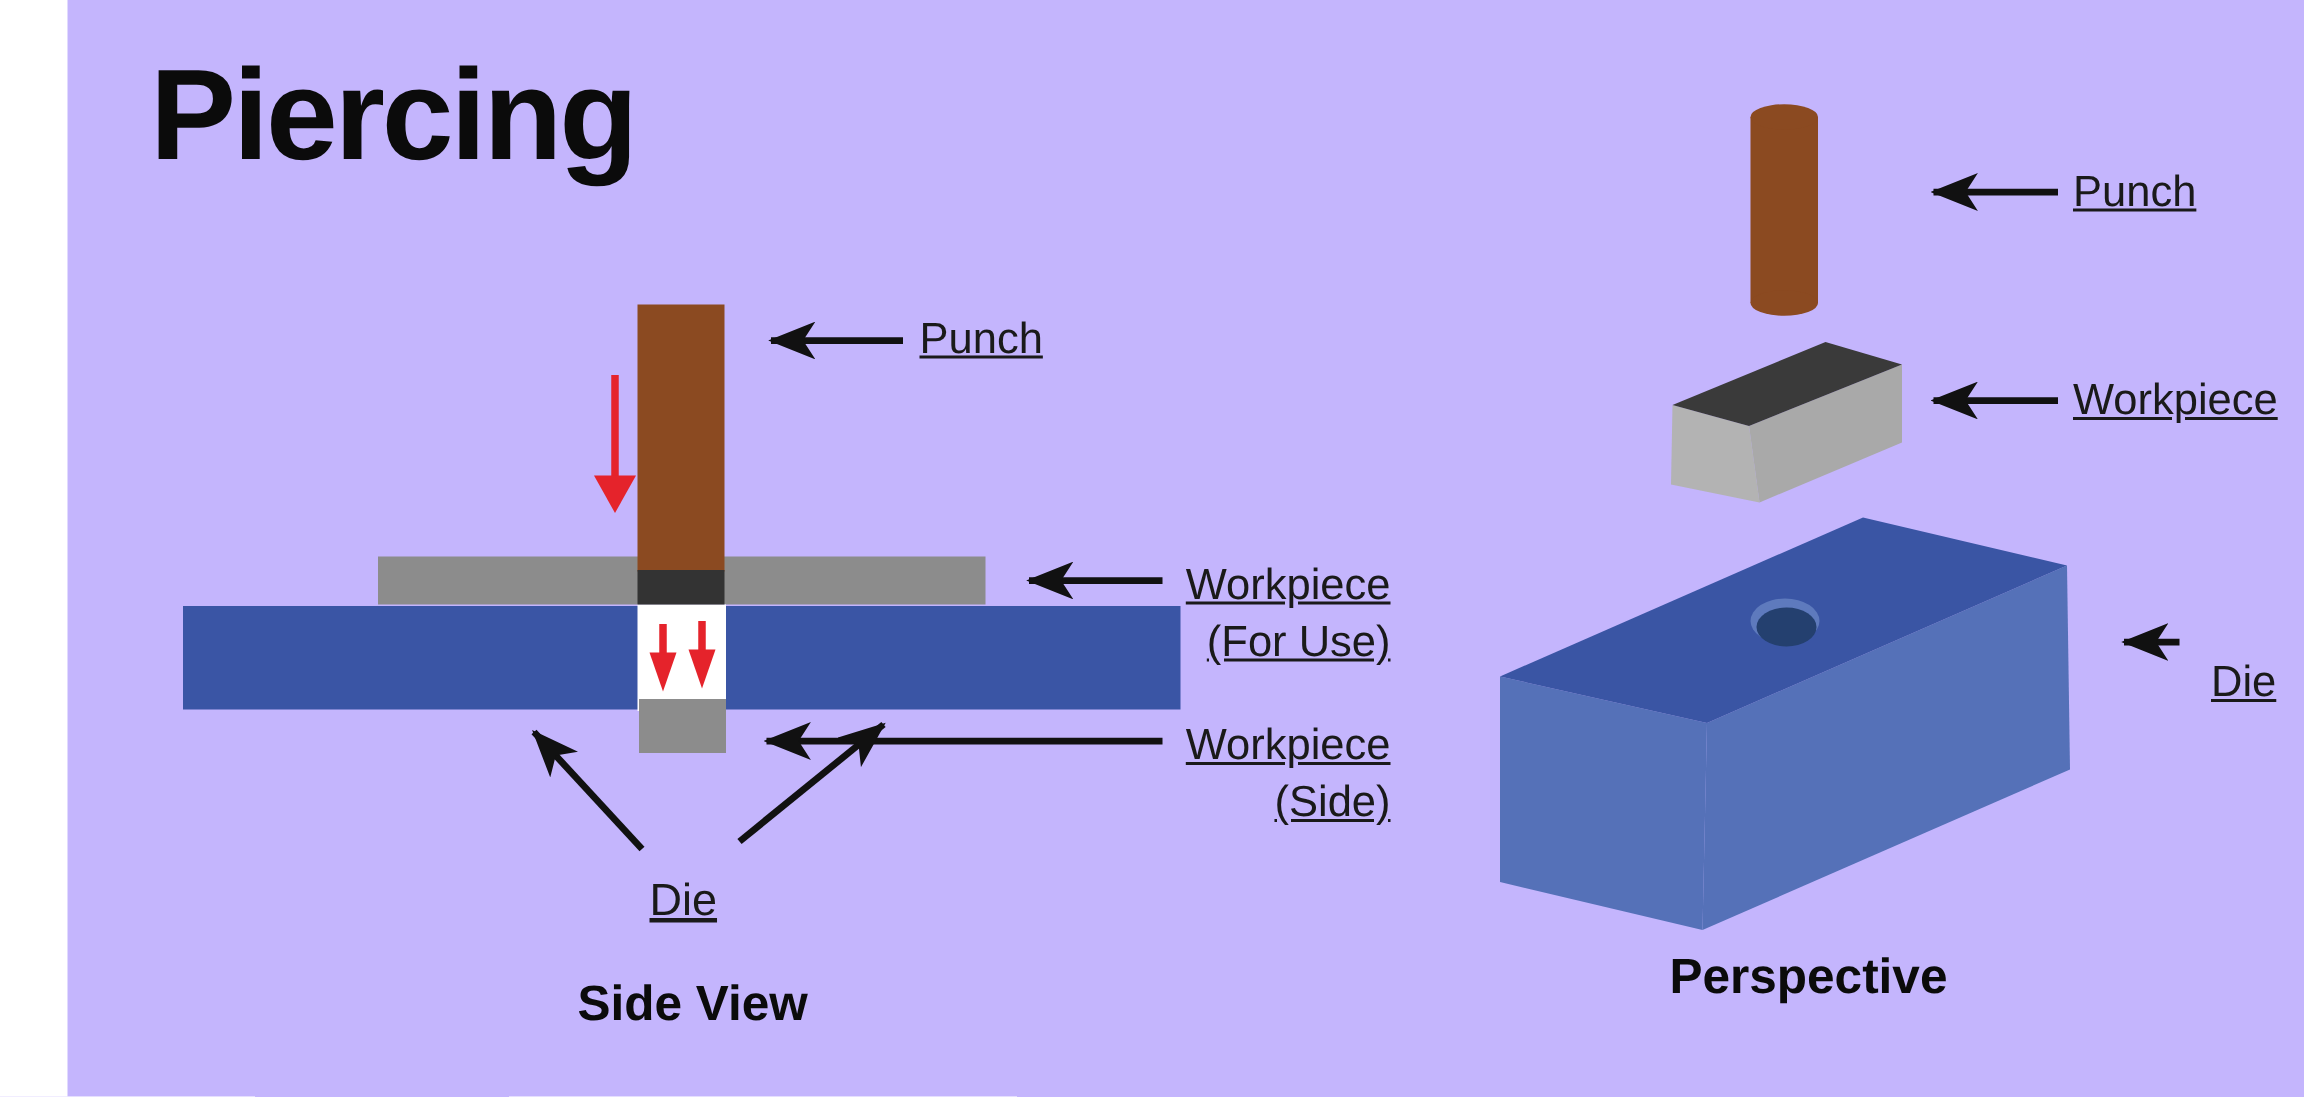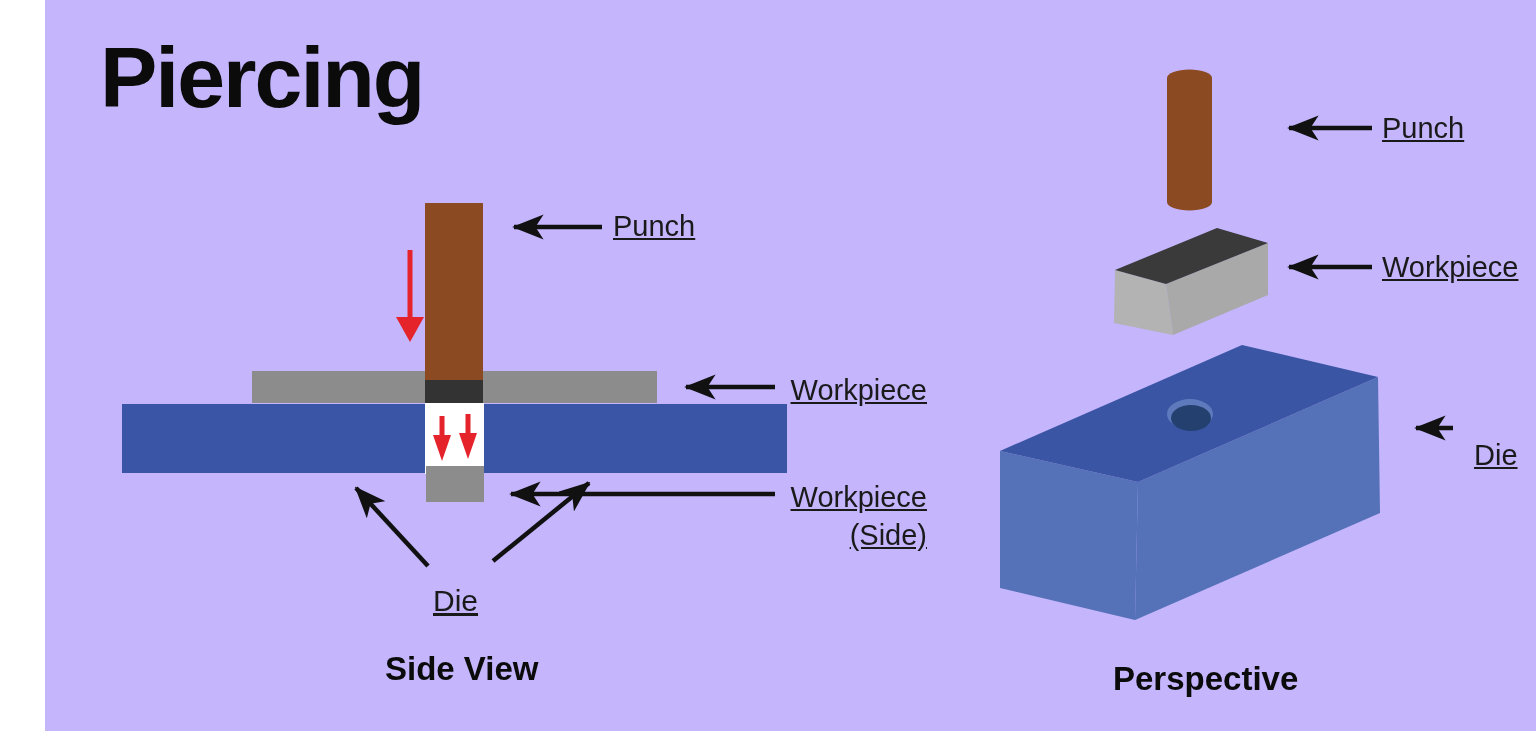--- a/index.html
+++ b/index.html
@@ -93,32 +93,33 @@
       <line x1="1327" y1="128" x2="1244" y2="128" stroke="var(--arrow_black)" stroke-width="4.5" marker-end="url(#ah)"></line>
       <line x1="1327" y1="267" x2="1244" y2="267" stroke="var(--arrow_black)" stroke-width="4.5" marker-end="url(#ah)"></line>
       <line x1="1408" y1="428" x2="1371" y2="428" stroke="var(--arrow_black)" stroke-width="4.5" marker-end="url(#ah)"></line>
     </g>
   </svg>
 
   <div class="lbl" style="left:568px;top:212px;">Punch</div>
 
   <div class="lbl lbl-block" style="left:680px;top:371px;width:202px;">
     <div>Workpiece</div>
+    <div>(For Use)</div>
   </div>
 
   <div class="lbl lbl-block" style="left:680px;top:478px;width:202px;">
     <div>Workpiece</div>
     <div>(Side)</div>
   </div>
 
   <div class="lbl" style="left:388px;top:586px;font-size:30px;">Die</div>
 
   <div class="caption" style="left:340px;top:650px;">Side View</div>
 
   <div class="lbl" style="left:1337px;top:114px;">Punch</div>
 
   <div class="lbl" style="left:1337px;top:253px;">Workpiece</div>
 
   <div class="lbl" style="left:1429px;top:441px;">Die</div>
 
-  <div class="caption" style="left:1068px;top:660px;">Perspective</div>
+  <div class="caption" style="left:1068px;top:632px;">Perspective</div>
 
 </div>
 
 </body></html>

